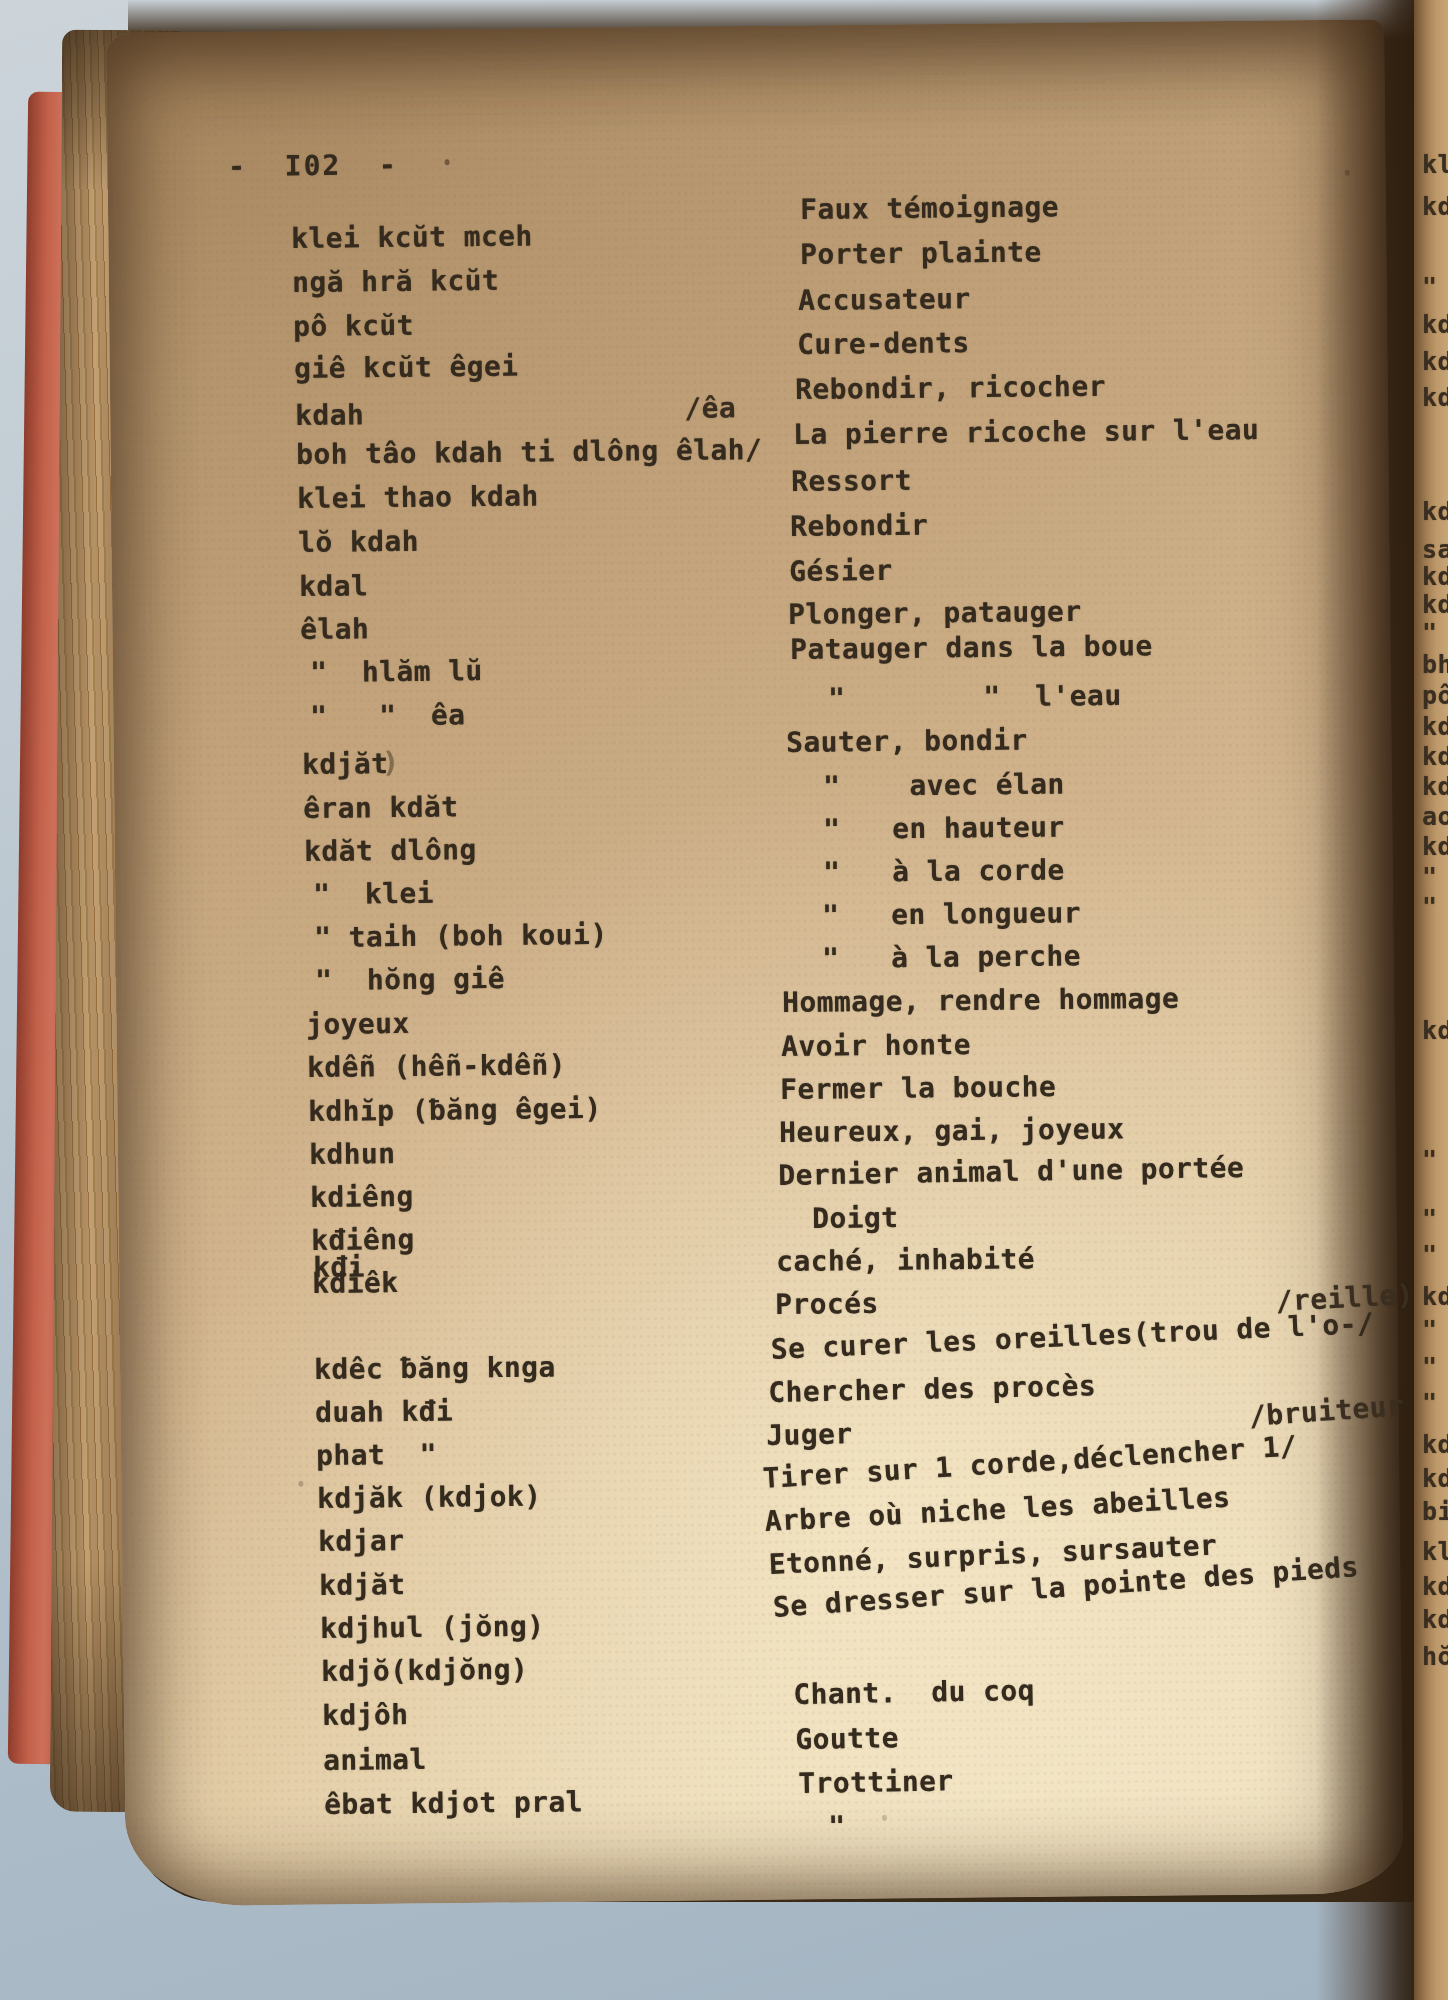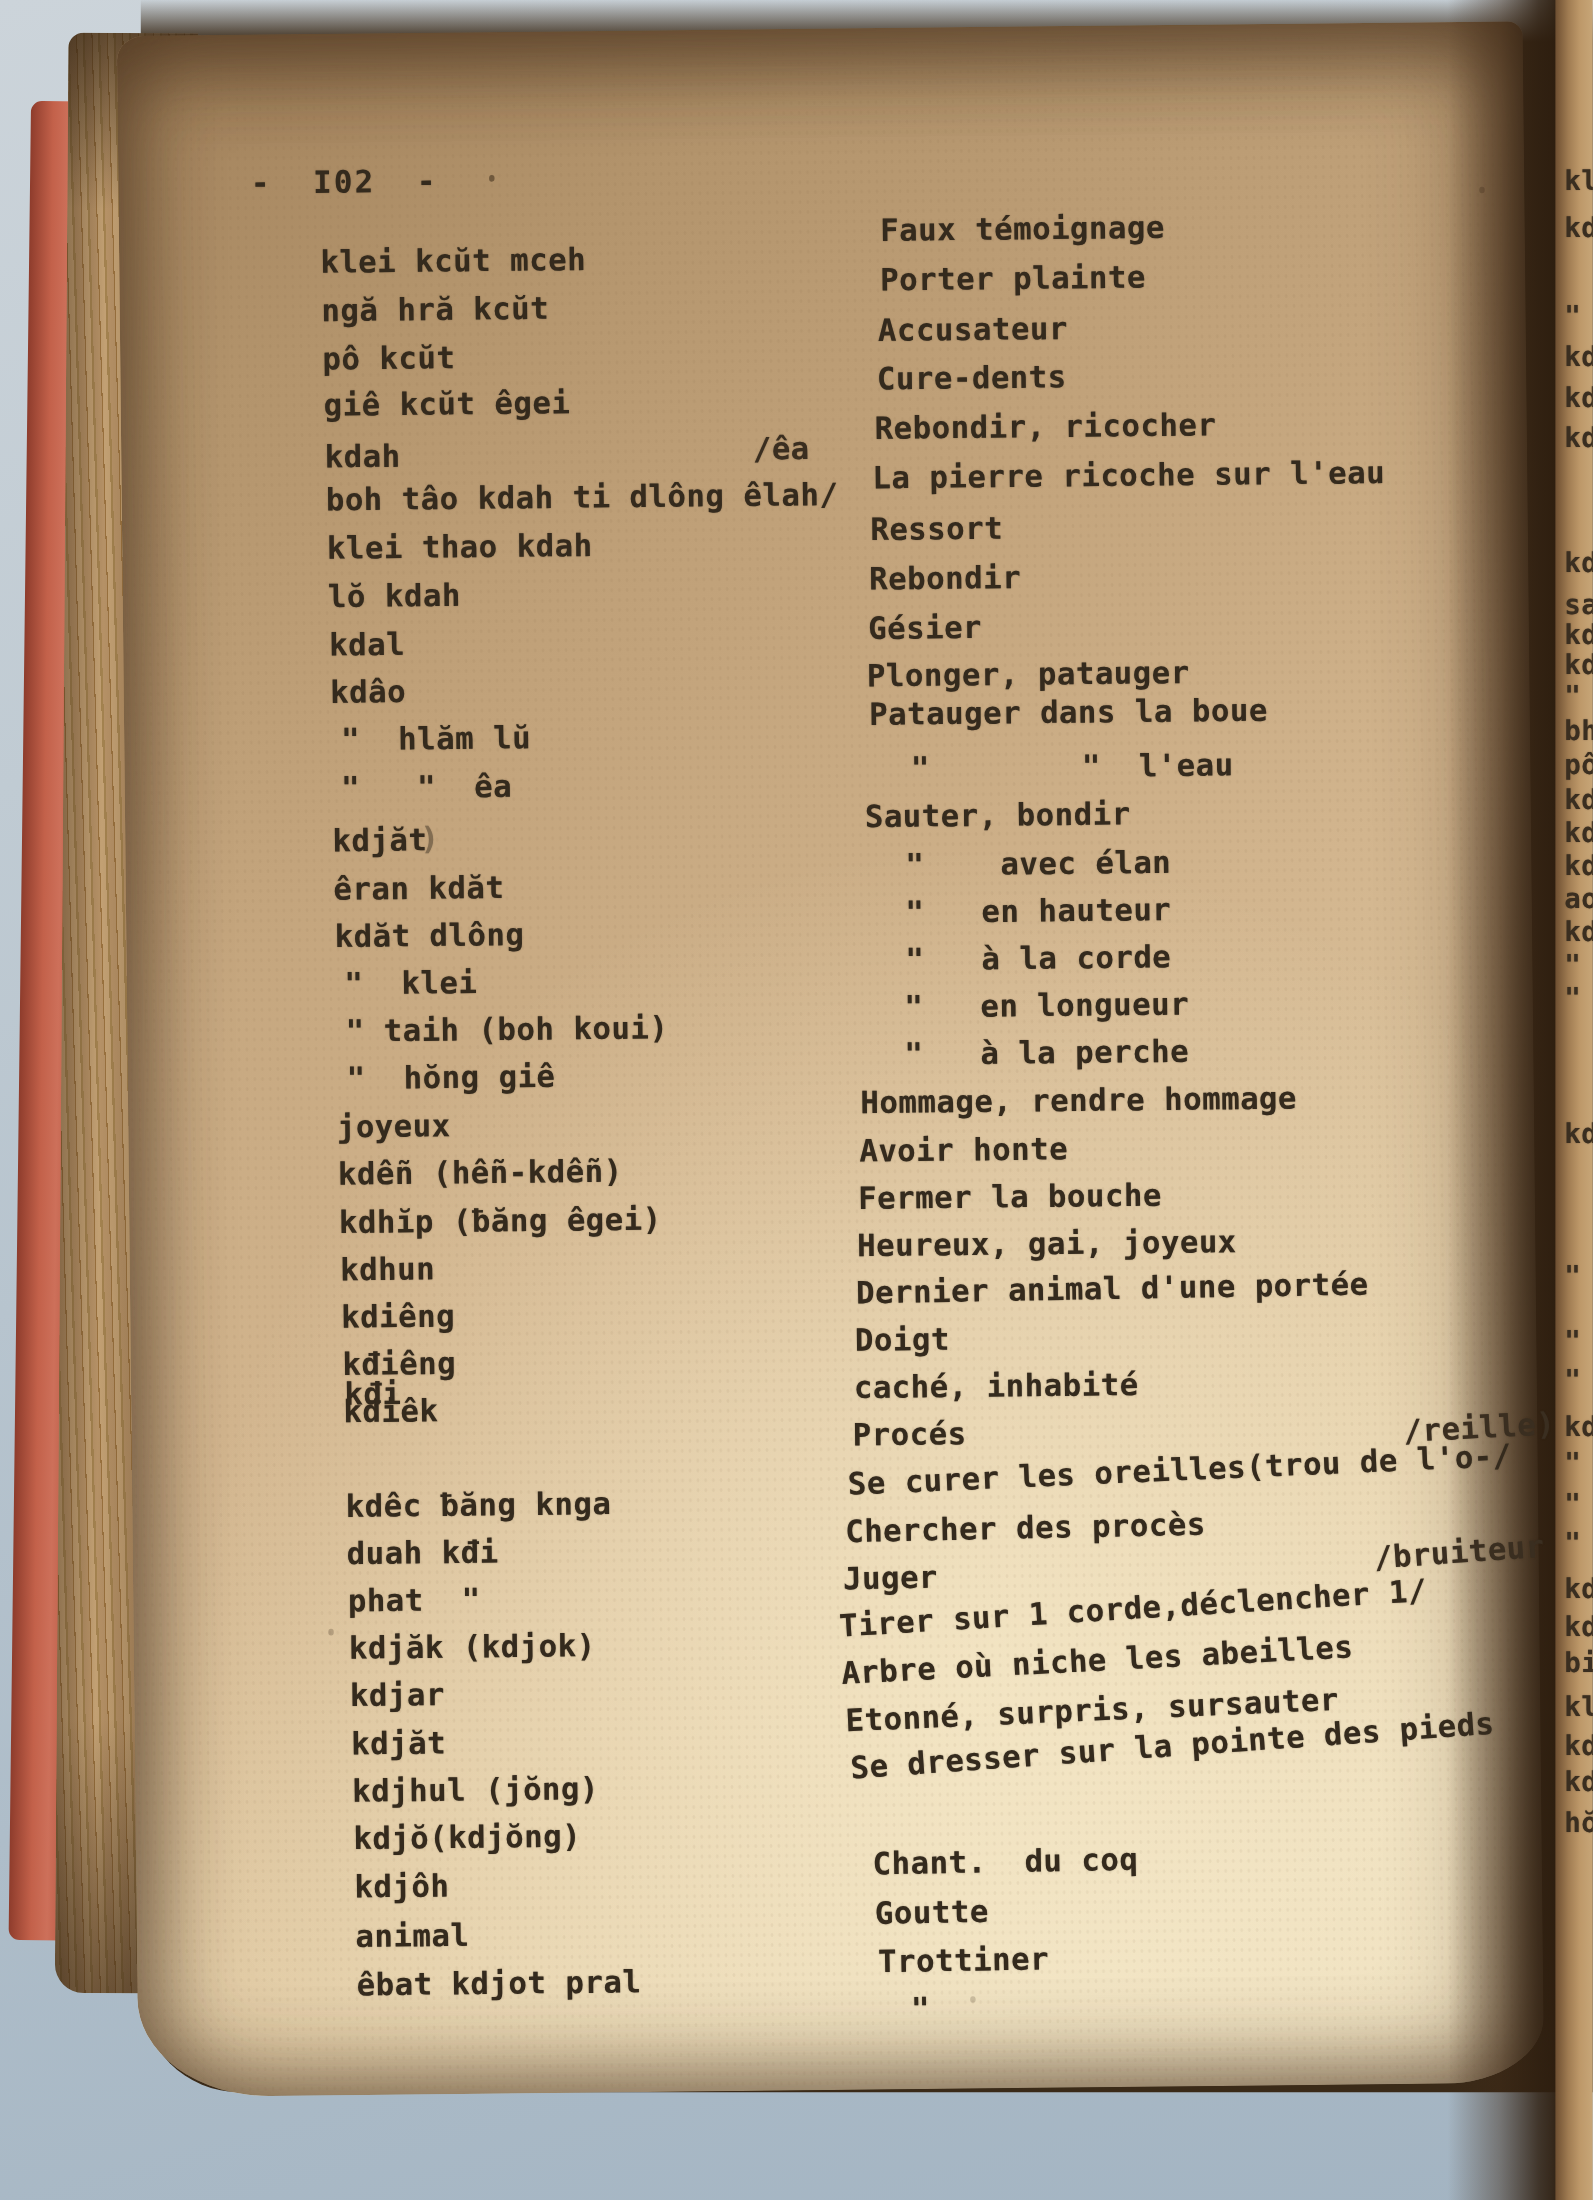--- a/index.html
+++ b/index.html
@@ -94,21 +94,21 @@
     <div id="leftCol">
         <div class="tline" style="left: 291px; top: 222px;">klei kcŭt mceh</div>
         <div class="tline" style="left: 292px; top: 266px;">ngă hră kcŭt</div>
         <div class="tline" style="left: 293px; top: 310px;">pô kcŭt</div>
         <div class="tline" style="left: 294px; top: 352px;">giê kcŭt êgei</div>
         <div class="tline" style="left: 295px; top: 399px;">kdah</div>
         <div class="tline" style="left: 296px; top: 438px;">boh tâo kdah ti dlông êlah/</div>
         <div class="tline" style="left: 297px; top: 482px;">klei thao kdah</div>
         <div class="tline" style="left: 298px; top: 526px;">lŏ kdah</div>
         <div class="tline" style="left: 299px; top: 570px;">kdal</div>
-        <div class="tline" style="left: 300px; top: 613px;">kdâo</div>
+        <div class="tline" style="left: 300px; top: 613px;">êlah</div>
         <div class="tline" style="left: 310px; top: 656px;">"  hlăm lŭ</div>
         <div class="tline" style="left: 310px; top: 700px;">"   "  êa</div>
         <div class="tline" style="left: 302px; top: 748px;">kdjăt</div>
         <div class="tline" style="left: 303px; top: 792px;">êran kdăt</div>
         <div class="tline" style="left: 304px; top: 835px;">kdăt dlông</div>
         <div class="tline" style="left: 313px; top: 878px;">"  klei</div>
         <div class="tline" style="left: 314px; top: 921px;">" taih (boh koui)</div>
         <div class="tline" style="left: 315px; top: 964px;">"  hŏng giê</div>
         <div class="tline" style="left: 306px; top: 1008px;">joyeux</div>
         <div class="tline" style="left: 307px; top: 1051px;">kdêñ (hêñ-kdêñ)</div>
@@ -147,21 +147,21 @@
         <div class="tline" style="left: 823px; top: 770px;">"    avec élan</div>
         <div class="tline" style="left: 823px; top: 813px;">"   en hauteur</div>
         <div class="tline" style="left: 823px; top: 856px;">"   à la corde</div>
         <div class="tline" style="left: 822px; top: 899px;">"   en longueur</div>
         <div class="tline" style="left: 822px; top: 942px;">"   à la perche</div>
         <div class="tline" style="left: 782px; top: 986px;">Hommage, rendre hommage</div>
         <div class="tline" style="left: 781px; top: 1030px;">Avoir honte</div>
         <div class="tline" style="left: 780px; top: 1073px;">Fermer la bouche</div>
         <div class="tline" style="left: 779px; top: 1116px;">Heureux, gai, joyeux</div>
         <div class="tline" style="left: 778px; top: 1159px; --r: -1deg;">Dernier animal d'une portée</div>
-        <div class="tline" style="left: 777px; top: 1202px;">Doigt</div>
+        <div class="tline" style="left: 812px; top: 1202px;">Doigt</div>
         <div class="tline" style="left: 776px; top: 1245px;">caché, inhabité</div>
         <div class="tline" style="left: 775px; top: 1288px;">Procés</div>
         <div class="tline" style="left: 770px; top: 1333px; --r: -2.5deg;">Se curer les oreilles(trou de l'o-/</div>
         <div class="tline" style="left: 768px; top: 1376px; --r: -1.2deg;">Chercher des procès</div>
         <div class="tline" style="left: 766px; top: 1419px; --r: -1.2deg;">Juger</div>
         <div class="tline" style="left: 762px; top: 1462px; --r: -3.5deg;">Tirer sur 1 corde,déclencher 1/</div>
         <div class="tline" style="left: 764px; top: 1505px; --r: -3deg;">Arbre où niche les abeilles</div>
         <div class="tline" style="left: 768px; top: 1548px; --r: -2.5deg;">Etonné, surpris, sursauter</div>
         <div class="tline" style="left: 772px; top: 1591px; --r: -4deg;">Se dresser sur la pointe des pieds</div>
         <div class="tline" style="left: 793px; top: 1678px; --r: -1deg;">Chant.  du coq</div>

